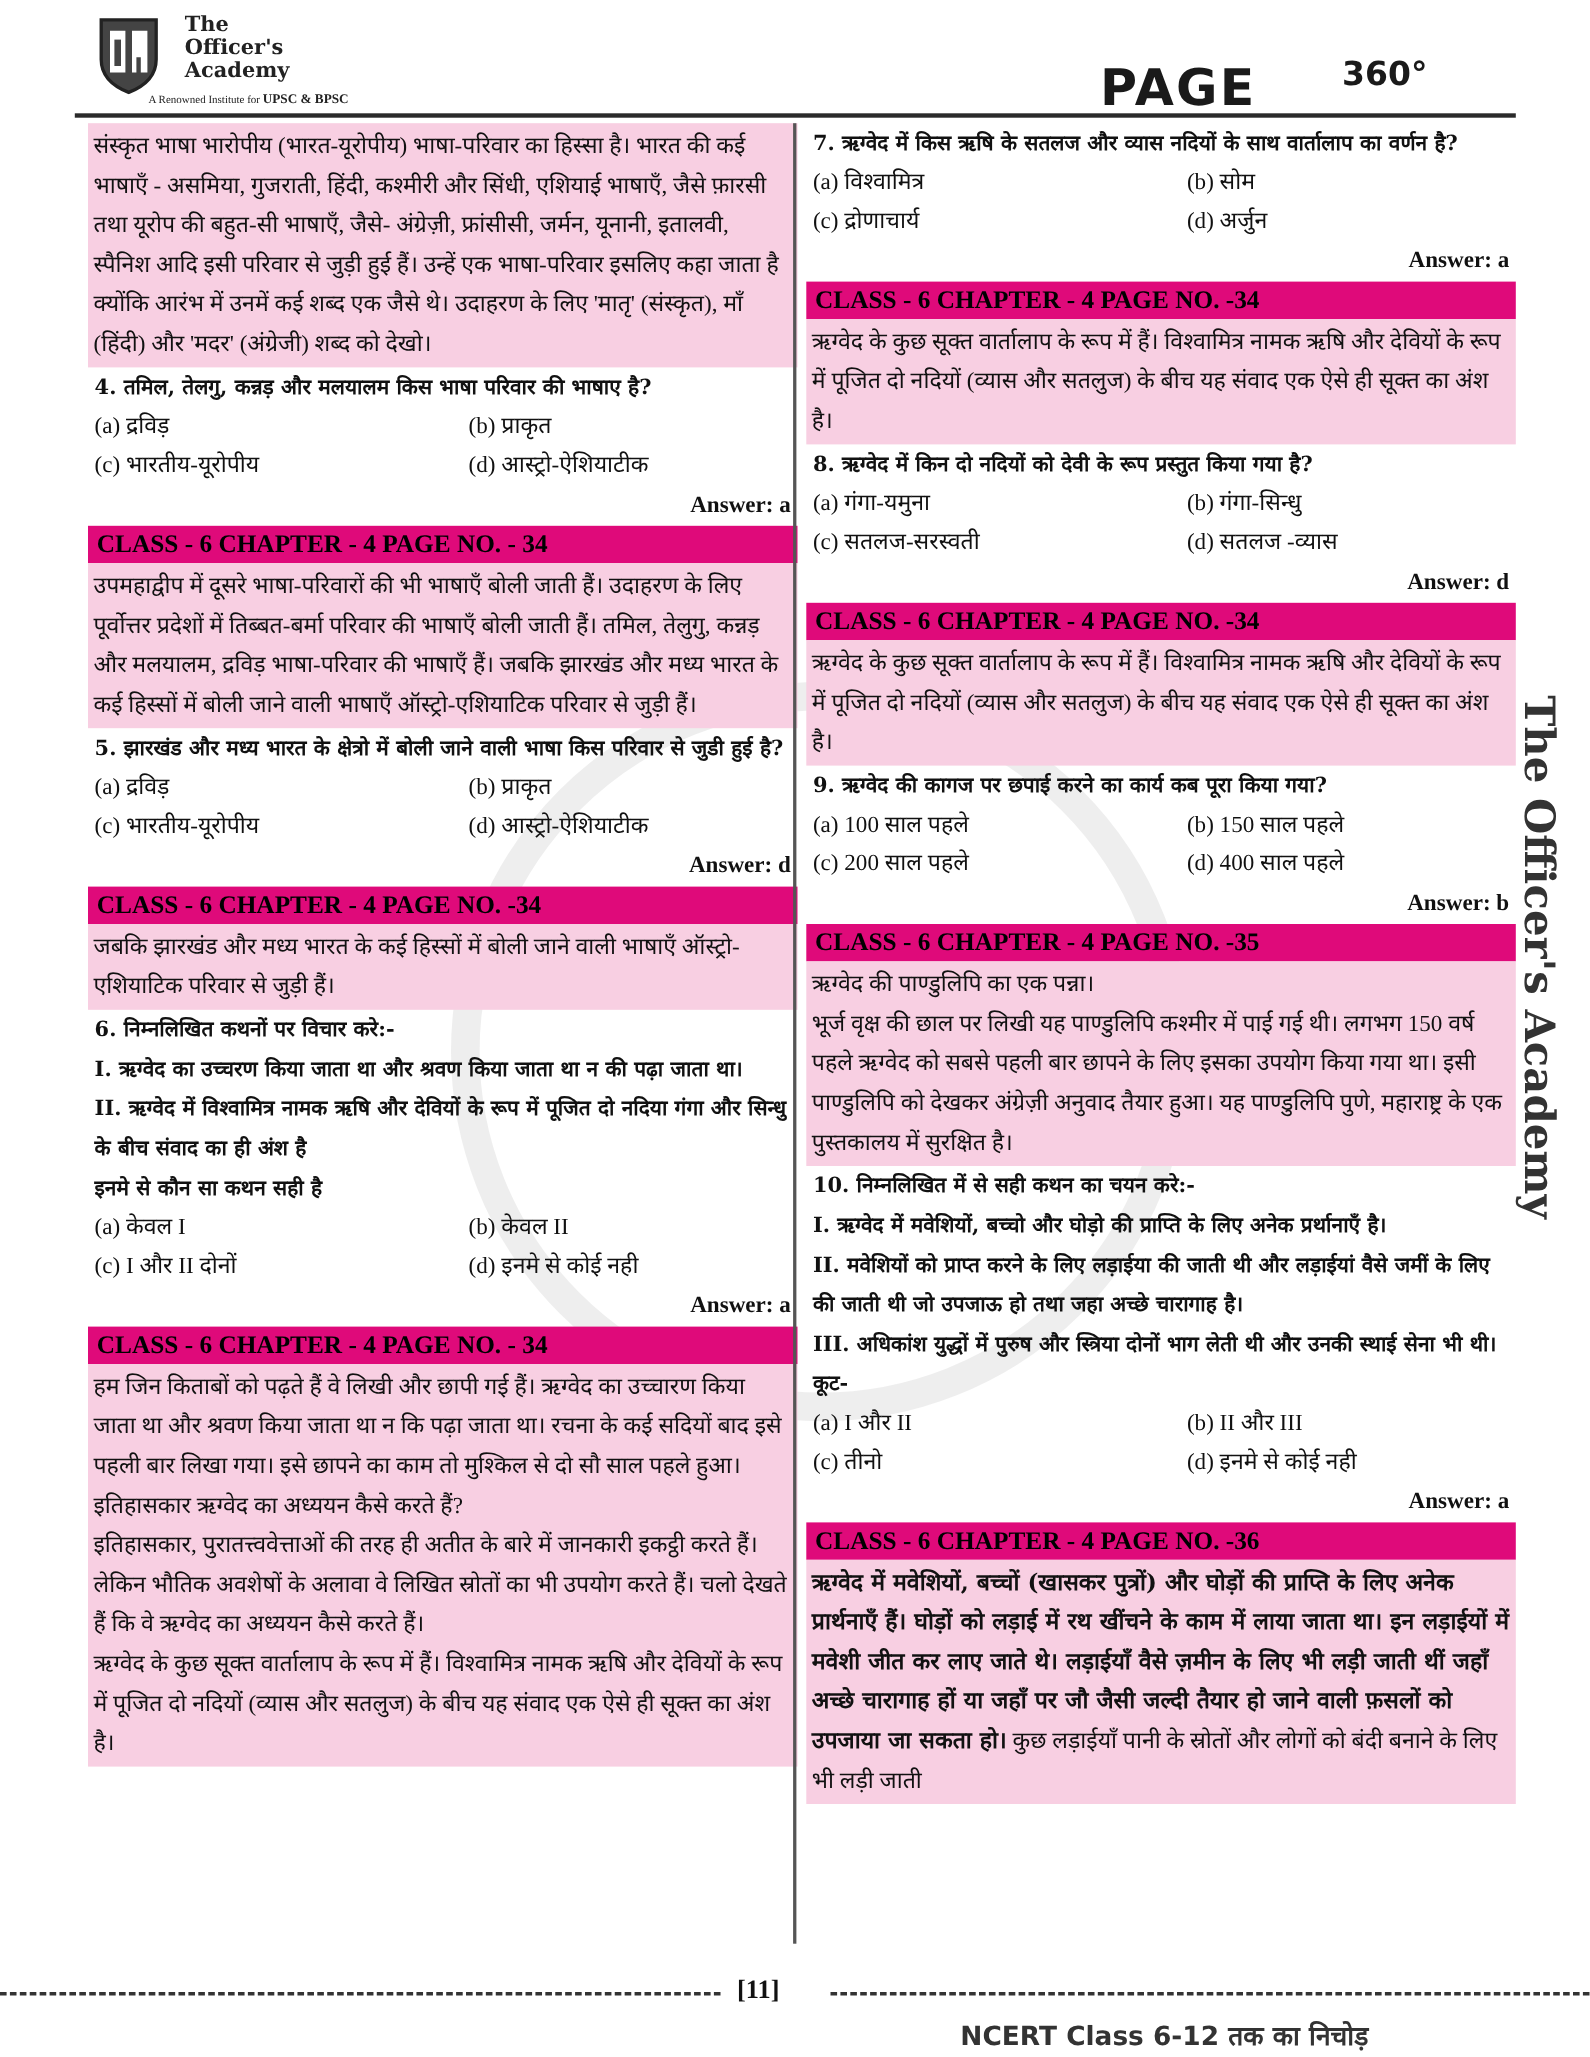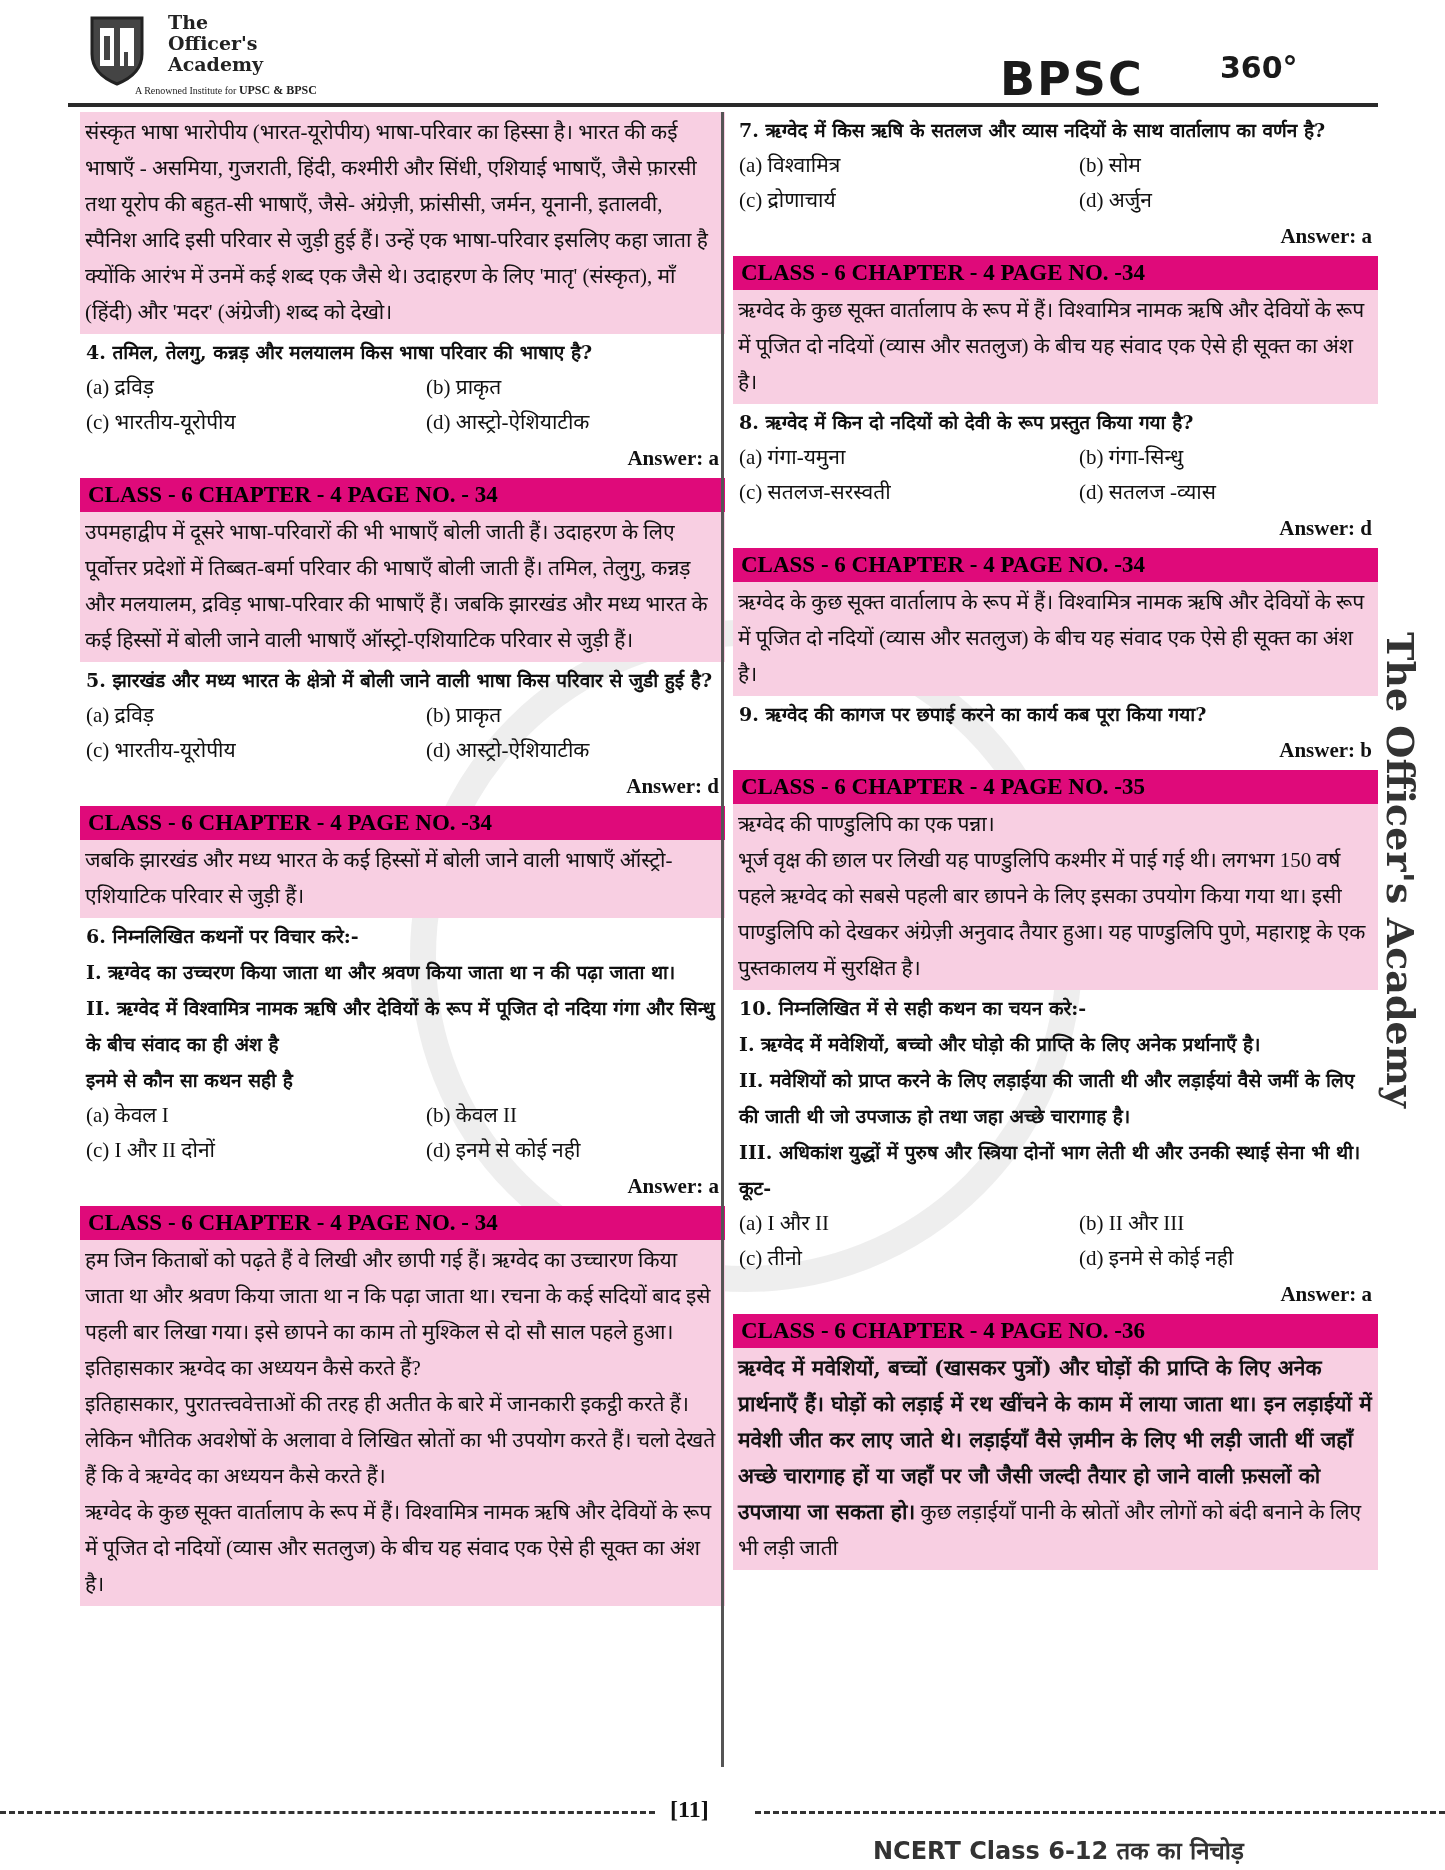--- a/index.html
+++ b/index.html
@@ -42,21 +42,21 @@
   </svg>
   <div class="brand">
     <div>The</div>
     <div>Officer's</div>
     <div>Academy</div>
   </div>
   <div class="tagline">
     <span>A Renowned Institute for</span>
     <b>UPSC &amp; BPSC</b>
   </div>
-  <div class="ncert">BPSC</div>
+  <div class="ncert">PAGE</div>
   <div class="deg">360°</div>
   <div class="headrule"></div>
 </div>
 
 <div class="watermark"></div>
 
 <div class="col left">
   <div class="box">संस्कृत भाषा भारोपीय (भारत-यूरोपीय) भाषा-परिवार का हिस्सा है। भारत की कई भाषाएँ - असमिया, गुजराती, हिंदी, कश्मीरी और सिंधी, एशियाई भाषाएँ, जैसे फ़ारसी तथा यूरोप की बहुत-सी भाषाएँ, जैसे- अंग्रेज़ी, फ्रांसीसी, जर्मन, यूनानी, इतालवी, स्पैनिश आदि इसी परिवार से जुड़ी हुई हैं। उन्हें एक भाषा-परिवार इसलिए कहा जाता है क्योंकि आरंभ में उनमें कई शब्द एक जैसे थे। उदाहरण के लिए 'मातृ' (संस्कृत), माँ (हिंदी) और 'मदर' (अंग्रेजी) शब्द को देखो।</div>
 
   <div class="q">4. तमिल, तेलगु, कन्नड़ और मलयालम किस भाषा परिवार की भाषाए है?</div>
@@ -120,20 +120,26 @@
     <span>(a) गंगा-यमुना</span>
     <span>(b) गंगा-सिन्धु</span>
     <span>(c) सतलज-सरस्वती</span>
     <span>(d) सतलज -व्यास</span>
   </div>
   <div class="ans">Answer: d</div>
   <div class="banner">CLASS - 6 CHAPTER - 4 PAGE NO. -34</div>
   <div class="box">ऋग्वेद के कुछ सूक्त वार्तालाप के रूप में हैं। विश्वामित्र नामक ऋषि और देवियों के रूप में पूजित दो नदियों (व्यास और सतलुज) के बीच यह संवाद एक ऐसे ही सूक्त का अंश है।</div>
 
   <div class="q">9. ऋग्वेद की कागज पर छपाई करने का कार्य कब पूरा किया गया?</div>
+  <div class="opts">
+    <span>(a) 100 साल पहले</span>
+    <span>(b) 150 साल पहले</span>
+    <span>(c) 200 साल पहले</span>
+    <span>(d) 400 साल पहले</span>
+  </div>
   <div class="ans">Answer: b</div>
   <div class="banner">CLASS - 6 CHAPTER - 4 PAGE NO. -35</div>
   <div class="box">
     <div>ऋग्वेद की पाण्डुलिपि का एक पन्ना।</div>
     <div>भूर्ज वृक्ष की छाल पर लिखी यह पाण्डुलिपि कश्मीर में पाई गई थी। लगभग 150 वर्ष पहले ऋग्वेद को सबसे पहली बार छापने के लिए इसका उपयोग किया गया था। इसी पाण्डुलिपि को देखकर अंग्रेज़ी अनुवाद तैयार हुआ। यह पाण्डुलिपि पुणे, महाराष्ट्र के एक पुस्तकालय में सुरक्षित है।</div>
   </div>
 
   <div class="q">10. निम्नलिखित में से सही कथन का चयन करे:-</div>
   <div class="q">I. ऋग्वेद में मवेशियों, बच्चो और घोड़ो की प्राप्ति के लिए अनेक प्रर्थानाएँ है।</div>
   <div class="q">II. मवेशियों को प्राप्त करने के लिए लड़ाईया की जाती थी और लड़ाईयां वैसे जमीं के लिए की जाती थी जो उपजाऊ हो तथा जहा अच्छे चारागाह है।</div>

